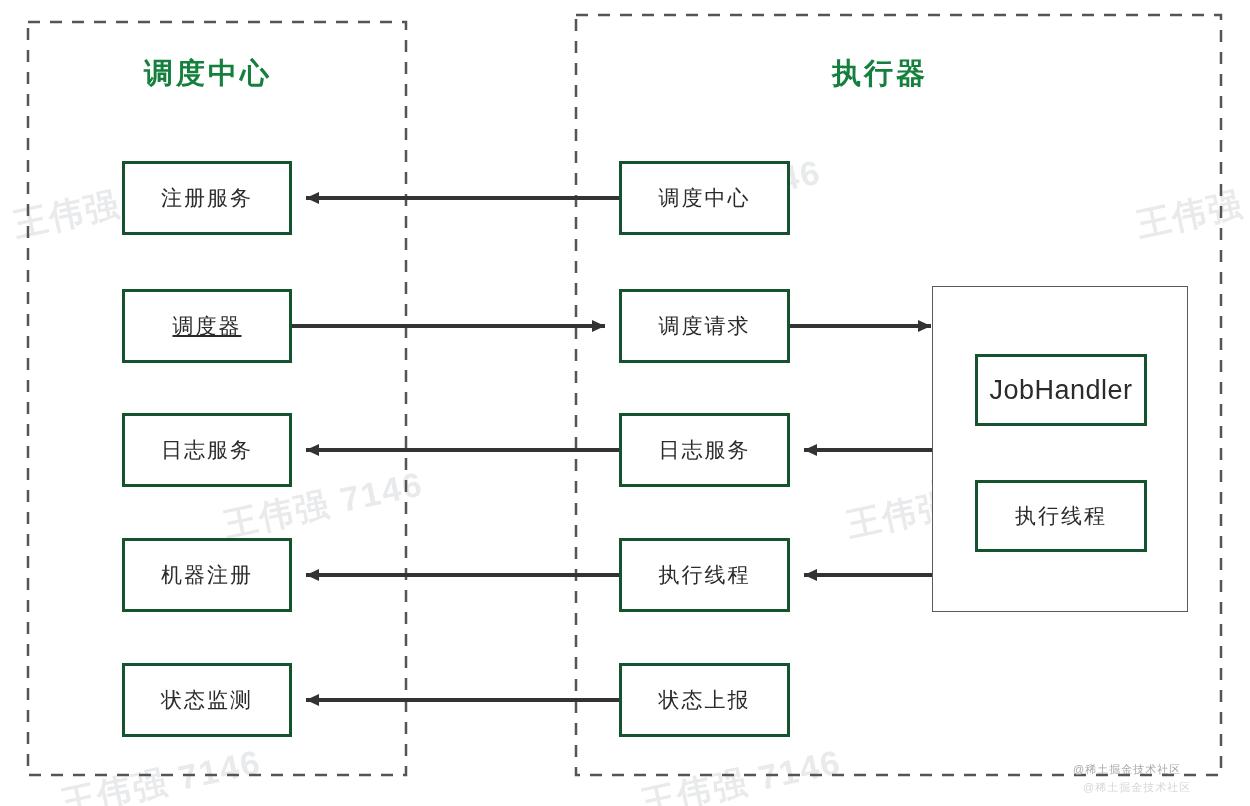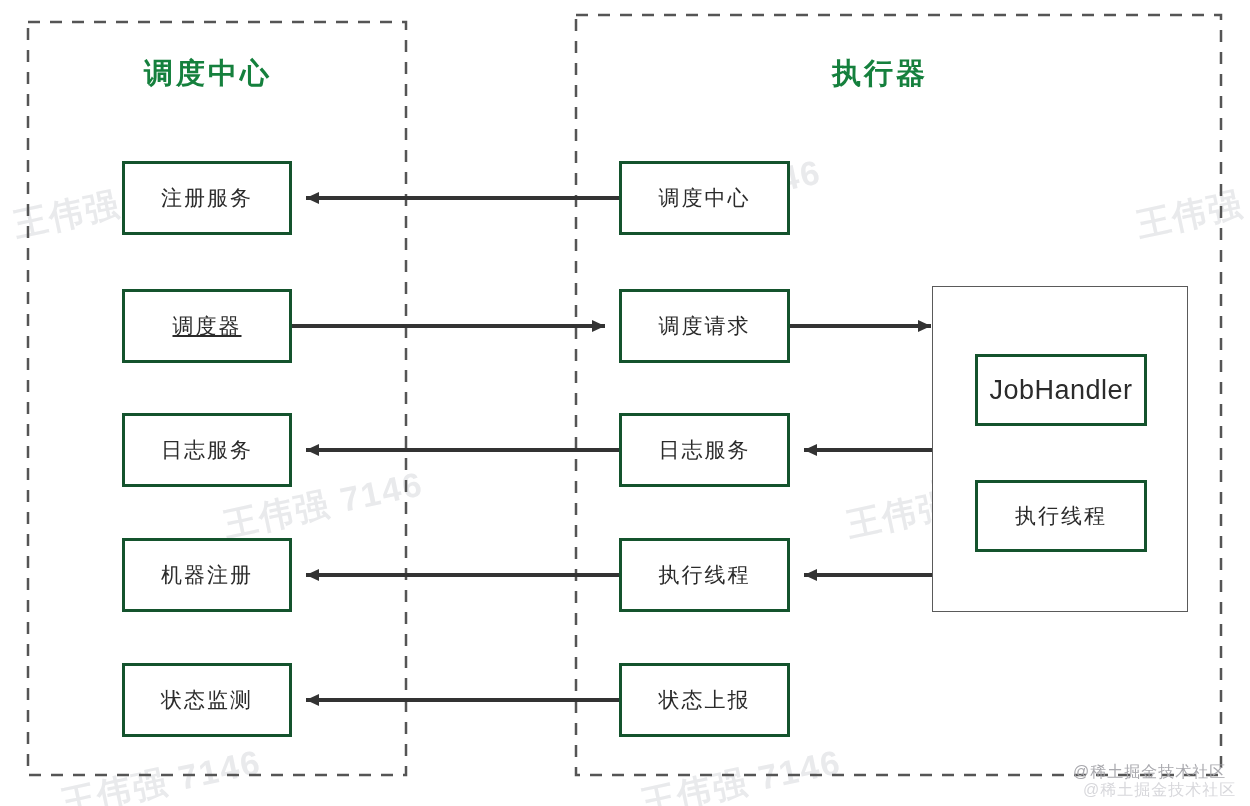--- a/index.html
+++ b/index.html
@@ -35,21 +35,21 @@
     font-weight: 700;
     letter-spacing: 2px;
     white-space: nowrap;
     transform: rotate(-12deg);
     z-index: 0;
     user-select: none;
   }
   .wm-corner {
     position: absolute;
     color: #d8d8dc;
-    font-size: 16px;
+    font-size: 11px;
     font-weight: 400;
     white-space: nowrap;
     letter-spacing: 1px;
     z-index: 5;
     text-align: center;
   }
   .wm-corner.dark { color: #a9a9ae; }
 
   
   .panel-title {

